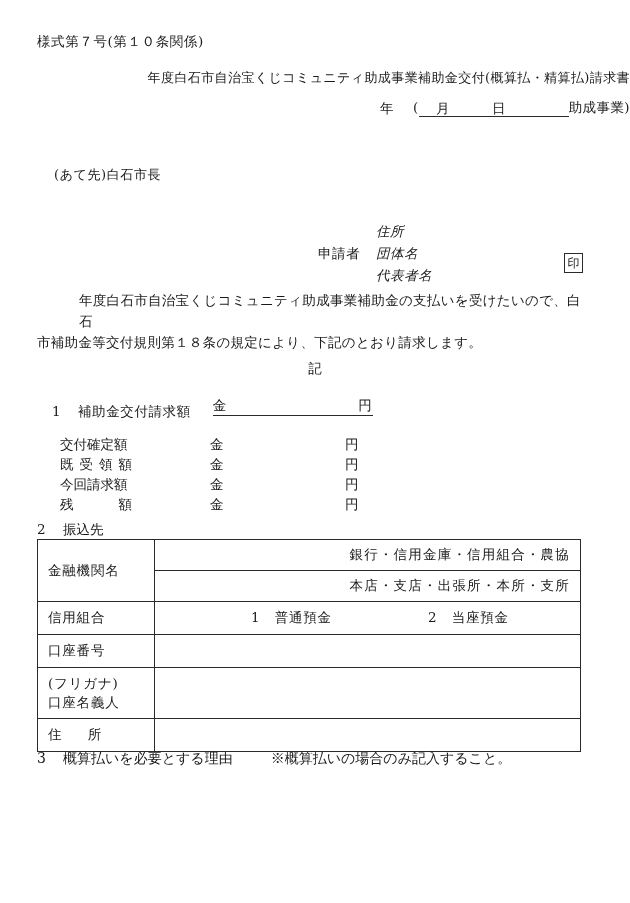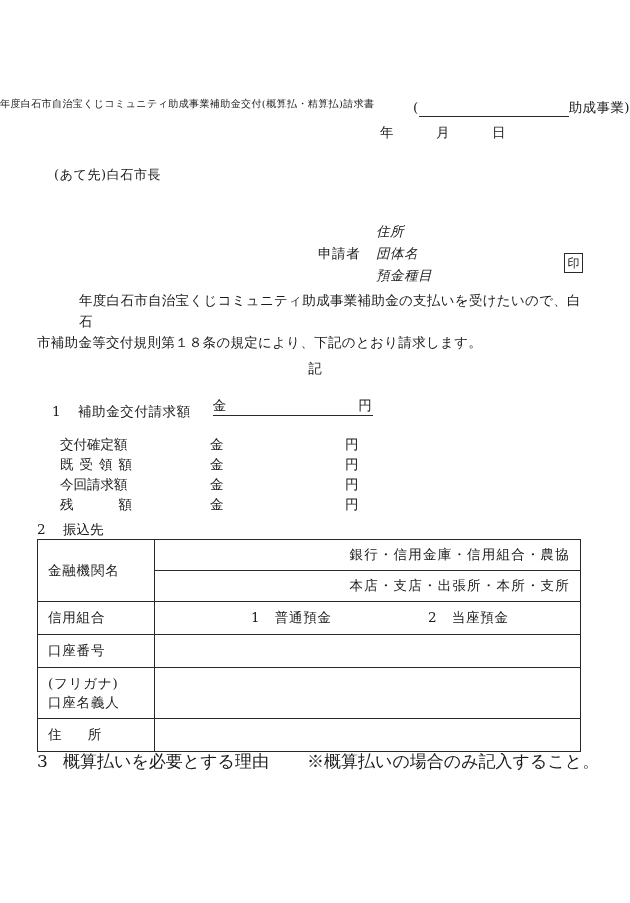--- a/index.html
+++ b/index.html
@@ -22,24 +22,24 @@
     position: absolute;
     left: 37px;
     top: 33px;
     font-size: 13.5px;
     letter-spacing: 0.6px;
     white-space: nowrap;
   }
   .doc-title {
     position: absolute;
     left: 0;
-    top: 97px;
+    top: 69px;
     width: 630px;
-    text-align: left;
-    font-size: 10px;
+    text-align: right;
+    font-size: 13px;
     letter-spacing: 0.4px;
     white-space: nowrap;
   }
   .doc-subtitle {
     position: absolute;
     left: 0;
     top: 99px;
     width: 630px;
     text-align: right;
     font-size: 13.5px;
@@ -49,21 +49,21 @@
   .blank-ul {
     display: inline-block;
     border-bottom: 1px solid #2a2a2a;
     width: 150px;
     vertical-align: bottom;
     height: 15px;
   }
   .date-line {
     position: absolute;
     left: 380px;
-    top: 124px;
+    top: 100px;
     width: 210px;
     font-size: 13.5px;
     white-space: nowrap;
   }
   .date-line span { display: inline-block; }
   .sp-y { width: 56px; text-align: left; }
   .sp-m { width: 56px; text-align: left; }
   .addressee {
     position: absolute;
     left: 54px;
@@ -212,31 +212,32 @@
   table.bank td.val.kinds .k1 { position: absolute; left: 96px; top: 50%; transform: translateY(-50%); }
   table.bank td.val.kinds .k2 { position: absolute; left: 273px; top: 50%; transform: translateY(-50%); }
   .row-h30 { height: 30px; }
   .row-h32 { height: 32px; }
   .row-h50 { height: 50px; }
   .spread-lbl { display: flex; justify-content: space-between; width: 54px; }
   .item3 {
     position: absolute;
     left: 37px;
     top: 750px;
-    font-size: 17px;
+    font-size: 14px;
     white-space: nowrap;
   }
   .item3 .num { display: inline-block; width: 26px; }
   .item3 .note { display: inline-block; margin-left: 38px; }
 </style>
 </head>
 <body>
 
 <div class="page">
 
+  <div class="form-no">様式第７号(第１０条関係)</div>
 
   <div class="doc-title">年度白石市自治宝くじコミュニティ助成事業補助金交付(概算払・精算払)請求書</div>
 
   <div class="doc-subtitle">
     <span>(</span><span class="blank-ul"></span><span>助成事業)</span>
   </div>
 
   <div class="date-line">
     <span class="sp-y">年</span><span class="sp-m">月</span><span>日</span>
   </div>
@@ -245,21 +246,21 @@
 
   <div class="applicant">
     <div class="row">
       <span class="fld">住所</span>
     </div>
     <div class="row">
       <span class="who">申請者</span>
       <span class="fld">団体名</span>
     </div>
     <div class="row">
-      <span class="fld">預金種目</span>
+      <span class="fld">代表者名</span>
     </div>
   </div>
 
   <div class="seal-box">印</div>
 
   <div class="body-para">
     <span class="l2">年度白石市自治宝くじコミュニティ助成事業補助金の支払いを受けたいので、白石</span>
     <span class="l3">市補助金等交付規則第１８条の規定により、下記のとおり請求します。</span>
   </div>
 

